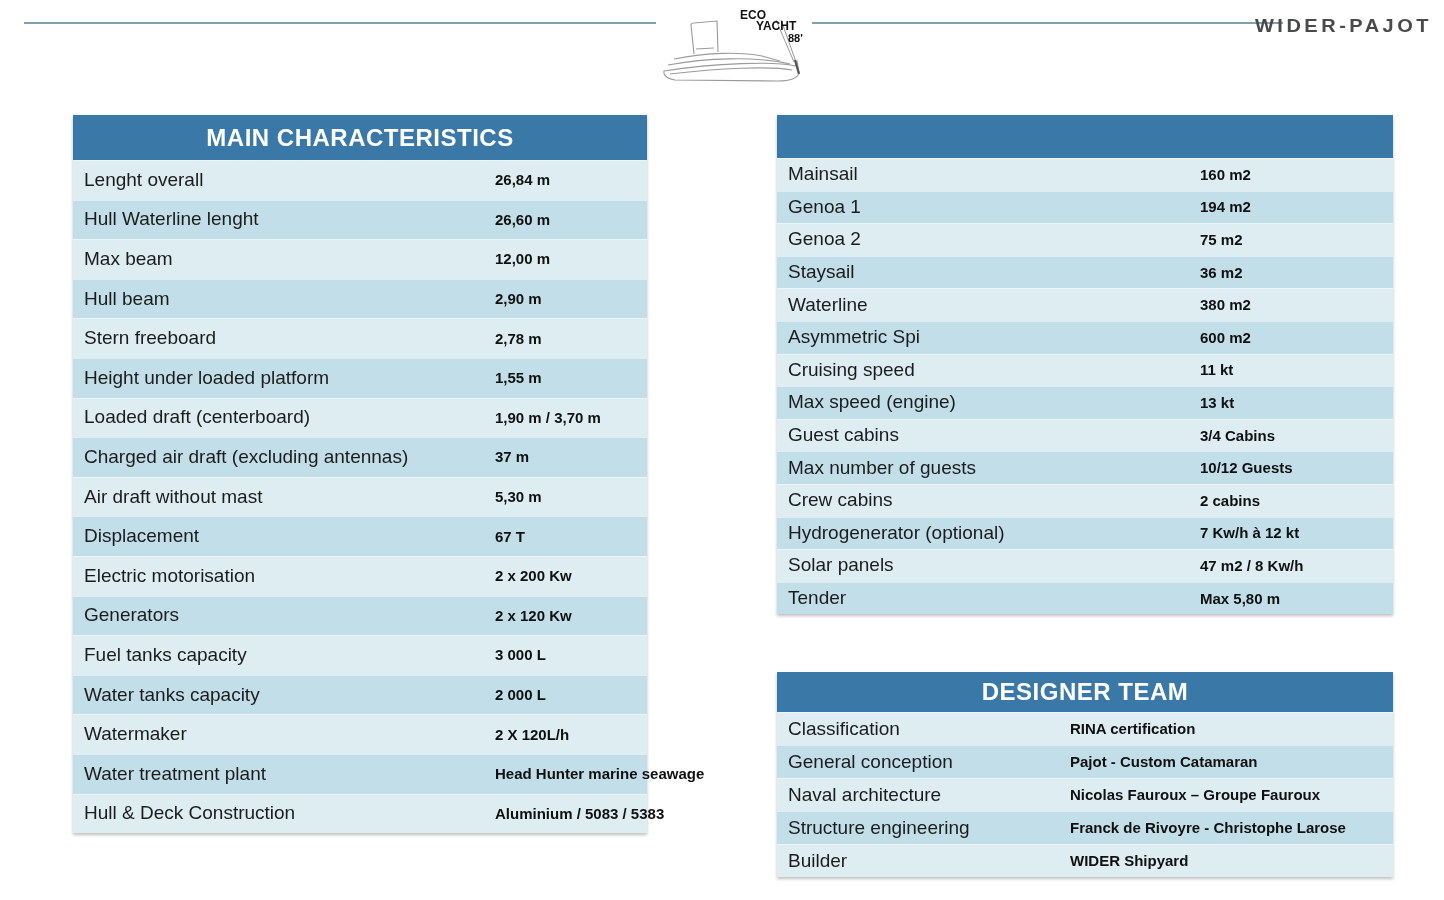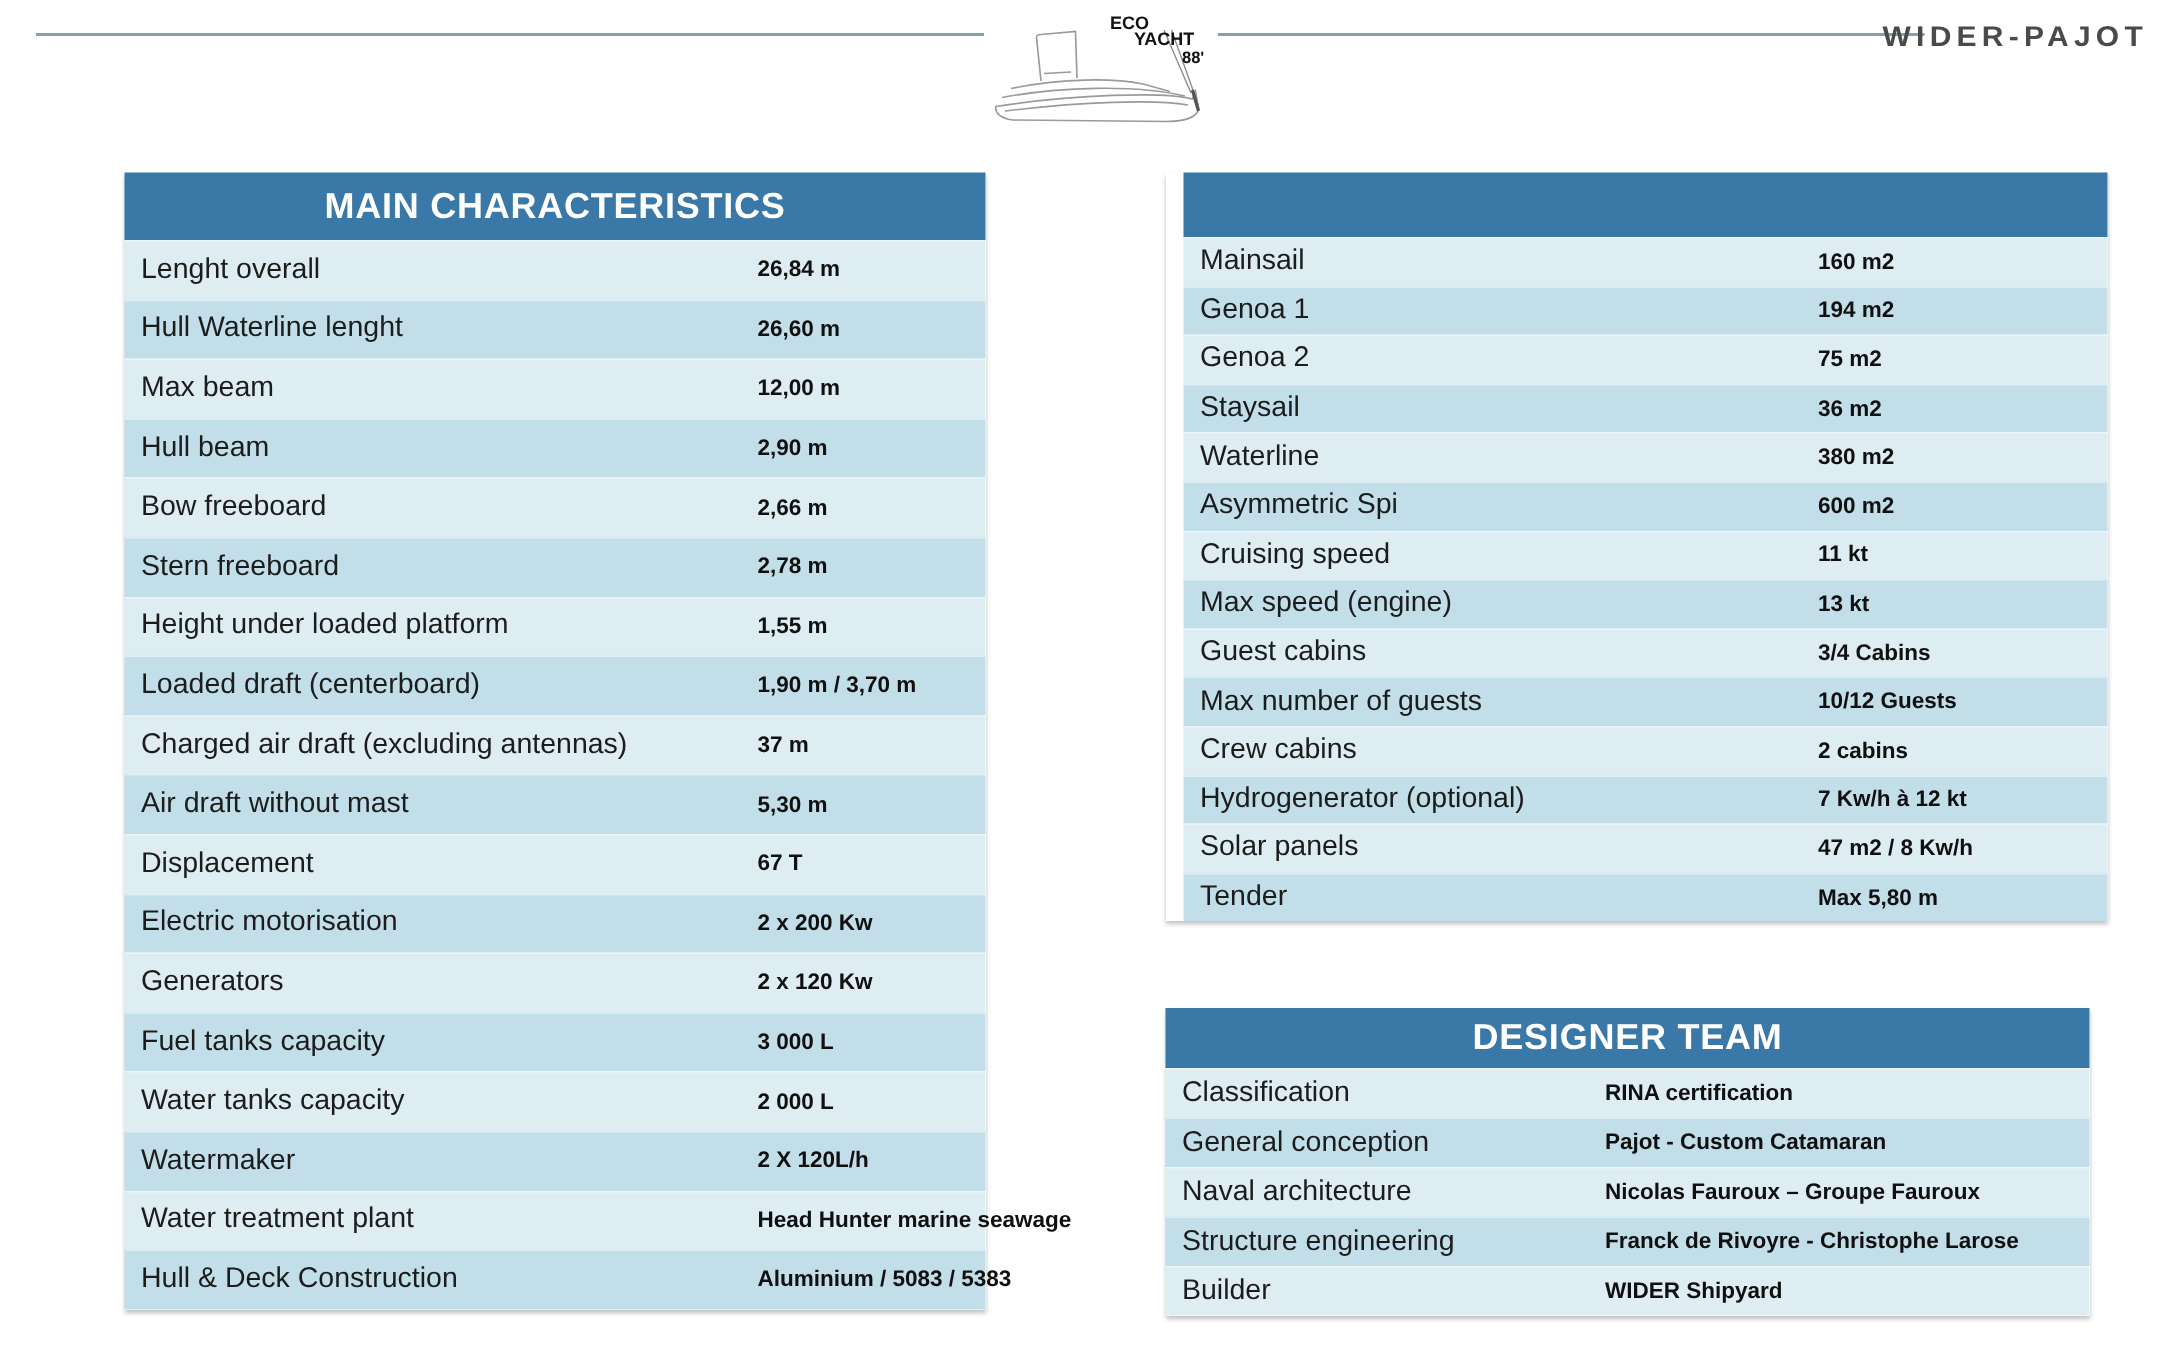--- a/index.html
+++ b/index.html
@@ -19,23 +19,23 @@
   }
   
   .logo{position:absolute;left:660px;top:8px;width:150px;height:78px;}
   .logo svg{display:block;}
   
   .spec-table{position:absolute;box-shadow:0 2px 3px rgba(0,0,0,0.25);}
   .thead{
     background:#3a78a8;color:#ffffff;font-weight:700;font-size:24px;
     display:flex;align-items:center;justify-content:center;letter-spacing:0.5px;
   }
-  #t-main{left:73px;top:115px;width:574px;margin-left:10px;}
+  #t-main{left:73px;top:115px;width:574px;}
   #t-main .thead{height:45px;}
-  #t-sails{left:777px;top:115px;width:616px;padding-left:12px;}
+  #t-sails{left:777px;top:115px;width:616px;}
   #t-sails .thead{height:43px;}
   #t-designer{left:777px;top:672px;width:616px;}
   #t-designer .thead{height:40px;}
   .row{
     position:relative;display:flex;align-items:center;
     box-shadow:inset 0 1px 0 rgba(255,255,255,0.45);
   }
   #t-main .row{height:39.6px;}
   #t-sails .row{height:32.6px;}
   #t-designer .row{height:33px;}
@@ -98,24 +98,20 @@
       <div class="row">
         <span class="label">Max beam</span>
         <span class="value">12,00 m</span>
       </div>
 
       <div class="row">
         <span class="label">Hull beam</span>
         <span class="value">2,90 m</span>
       </div>
 
-      <div class="row">
-        <span class="label">Bow freeboard</span>
-        <span class="value">2,66 m</span>
-      </div>
 
       <div class="row">
         <span class="label">Stern freeboard</span>
         <span class="value">2,78 m</span>
       </div>
 
       <div class="row">
         <span class="label">Height under loaded platform</span>
         <span class="value">1,55 m</span>
       </div>

